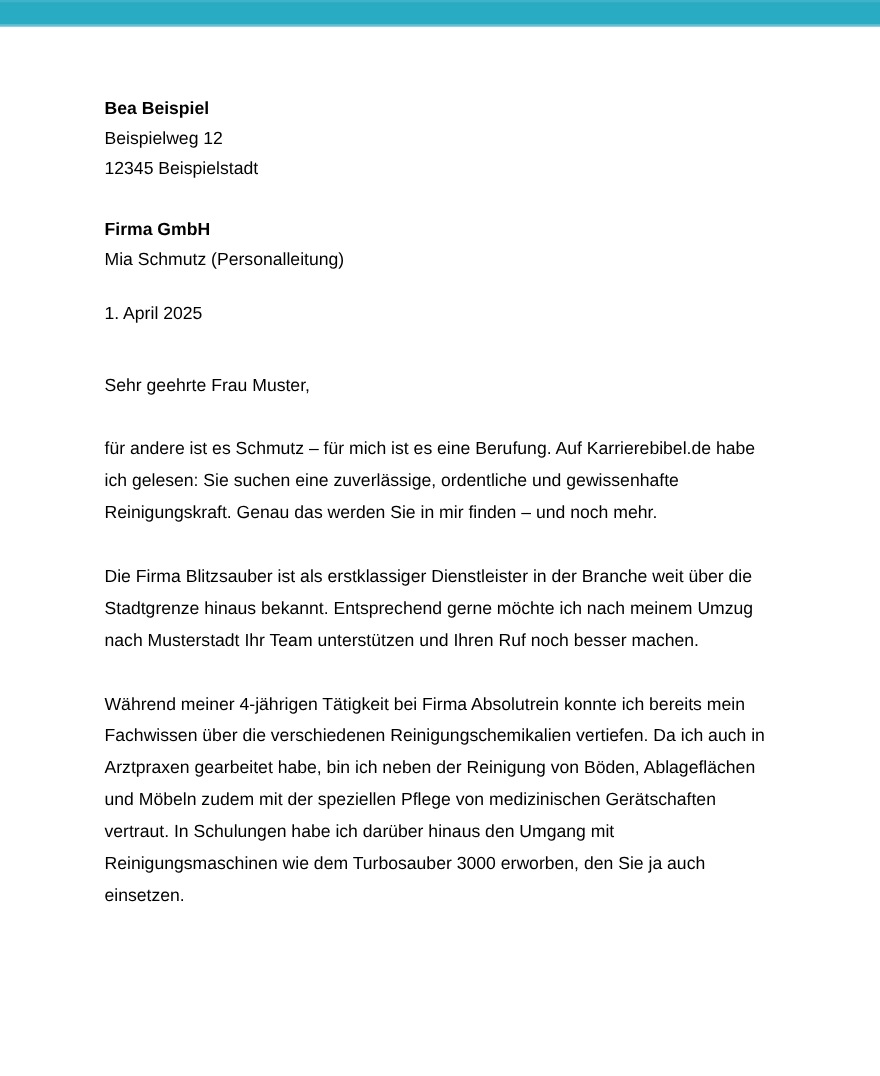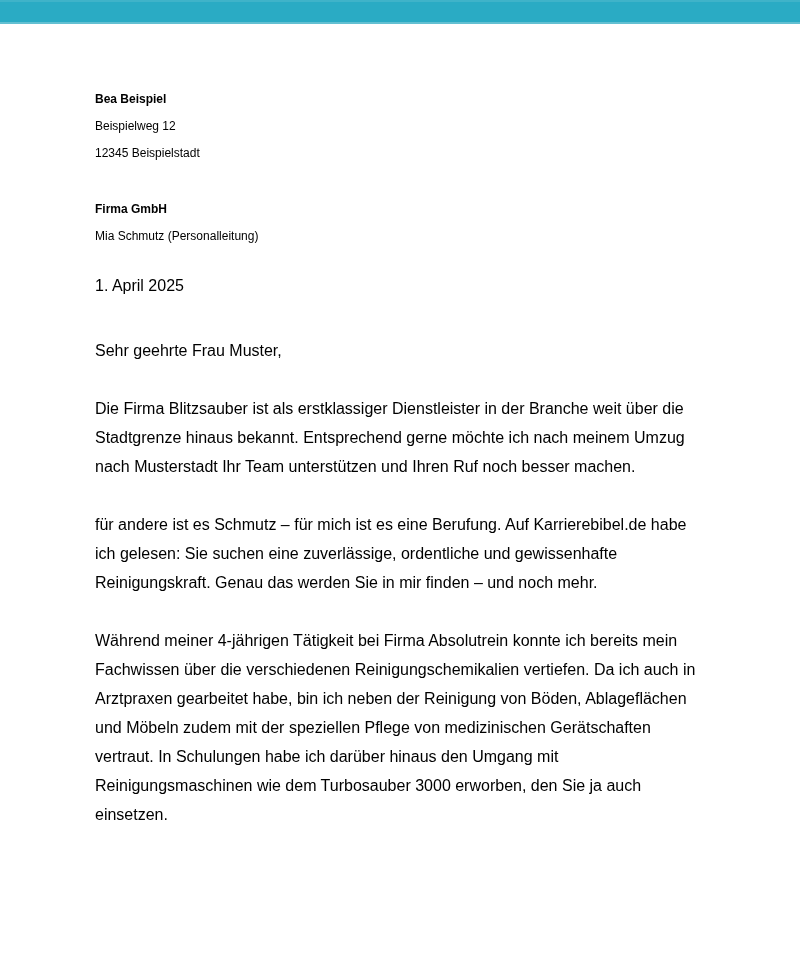--- a/index.html
+++ b/index.html
@@ -33,21 +33,21 @@
     padding-left: 95px;
     padding-right: 95px;
     padding-top: 62px;
   }
   .letter-inner {
     width: 610px;
   }
 
   
   .address-block {
-    font-size: 12px;
+    font-size: 16px;
     line-height: 27px;
   }
   .address-block .name {
     font-weight: bold;
   }
   .block-gap {
     height: 29px;
   }
 
   .date-line {
@@ -97,18 +97,18 @@
     <div class="address-block">
       <div class="name">Firma GmbH</div>
       <div>Mia Schmutz (Personalleitung)</div>
     </div>
 
     <div class="date-line">1. April 2025</div>
 
 
     <div class="salutation">Sehr geehrte Frau Muster,</div>
 
+    <p class="para">für andere ist es Schmutz – für mich ist es eine Berufung. Auf Karrierebibel.de habe ich gelesen: Sie suchen eine zuverlässige, ordentliche und gewissenhafte Reinigungskraft. Genau das werden Sie in mir finden – und noch mehr.</p>
     <p class="para">Die Firma Blitzsauber ist als erstklassiger Dienstleister in der Branche weit über die Stadtgrenze hinaus bekannt. Entsprechend gerne möchte ich nach meinem Umzug nach Musterstadt Ihr Team unterstützen und Ihren Ruf noch besser machen.</p>
-    <p class="para">für andere ist es Schmutz – für mich ist es eine Berufung. Auf Karrierebibel.de habe ich gelesen: Sie suchen eine zuverlässige, ordentliche und gewissenhafte Reinigungskraft. Genau das werden Sie in mir finden – und noch mehr.</p>
     <p class="para">Während meiner 4-jährigen Tätigkeit bei Firma Absolutrein konnte ich bereits mein Fachwissen über die verschiedenen Reinigungschemikalien vertiefen. Da ich auch in Arztpraxen gearbeitet habe, bin ich neben der Reinigung von Böden, Ablageflächen und Möbeln zudem mit der speziellen Pflege von medizinischen Gerätschaften vertraut. In Schulungen habe ich darüber hinaus den Umgang mit Reinigungsmaschinen wie dem Turbosauber 3000 erworben, den Sie ja auch einsetzen.</p>
 
   </div>
 </div>
 
 </body></html>

